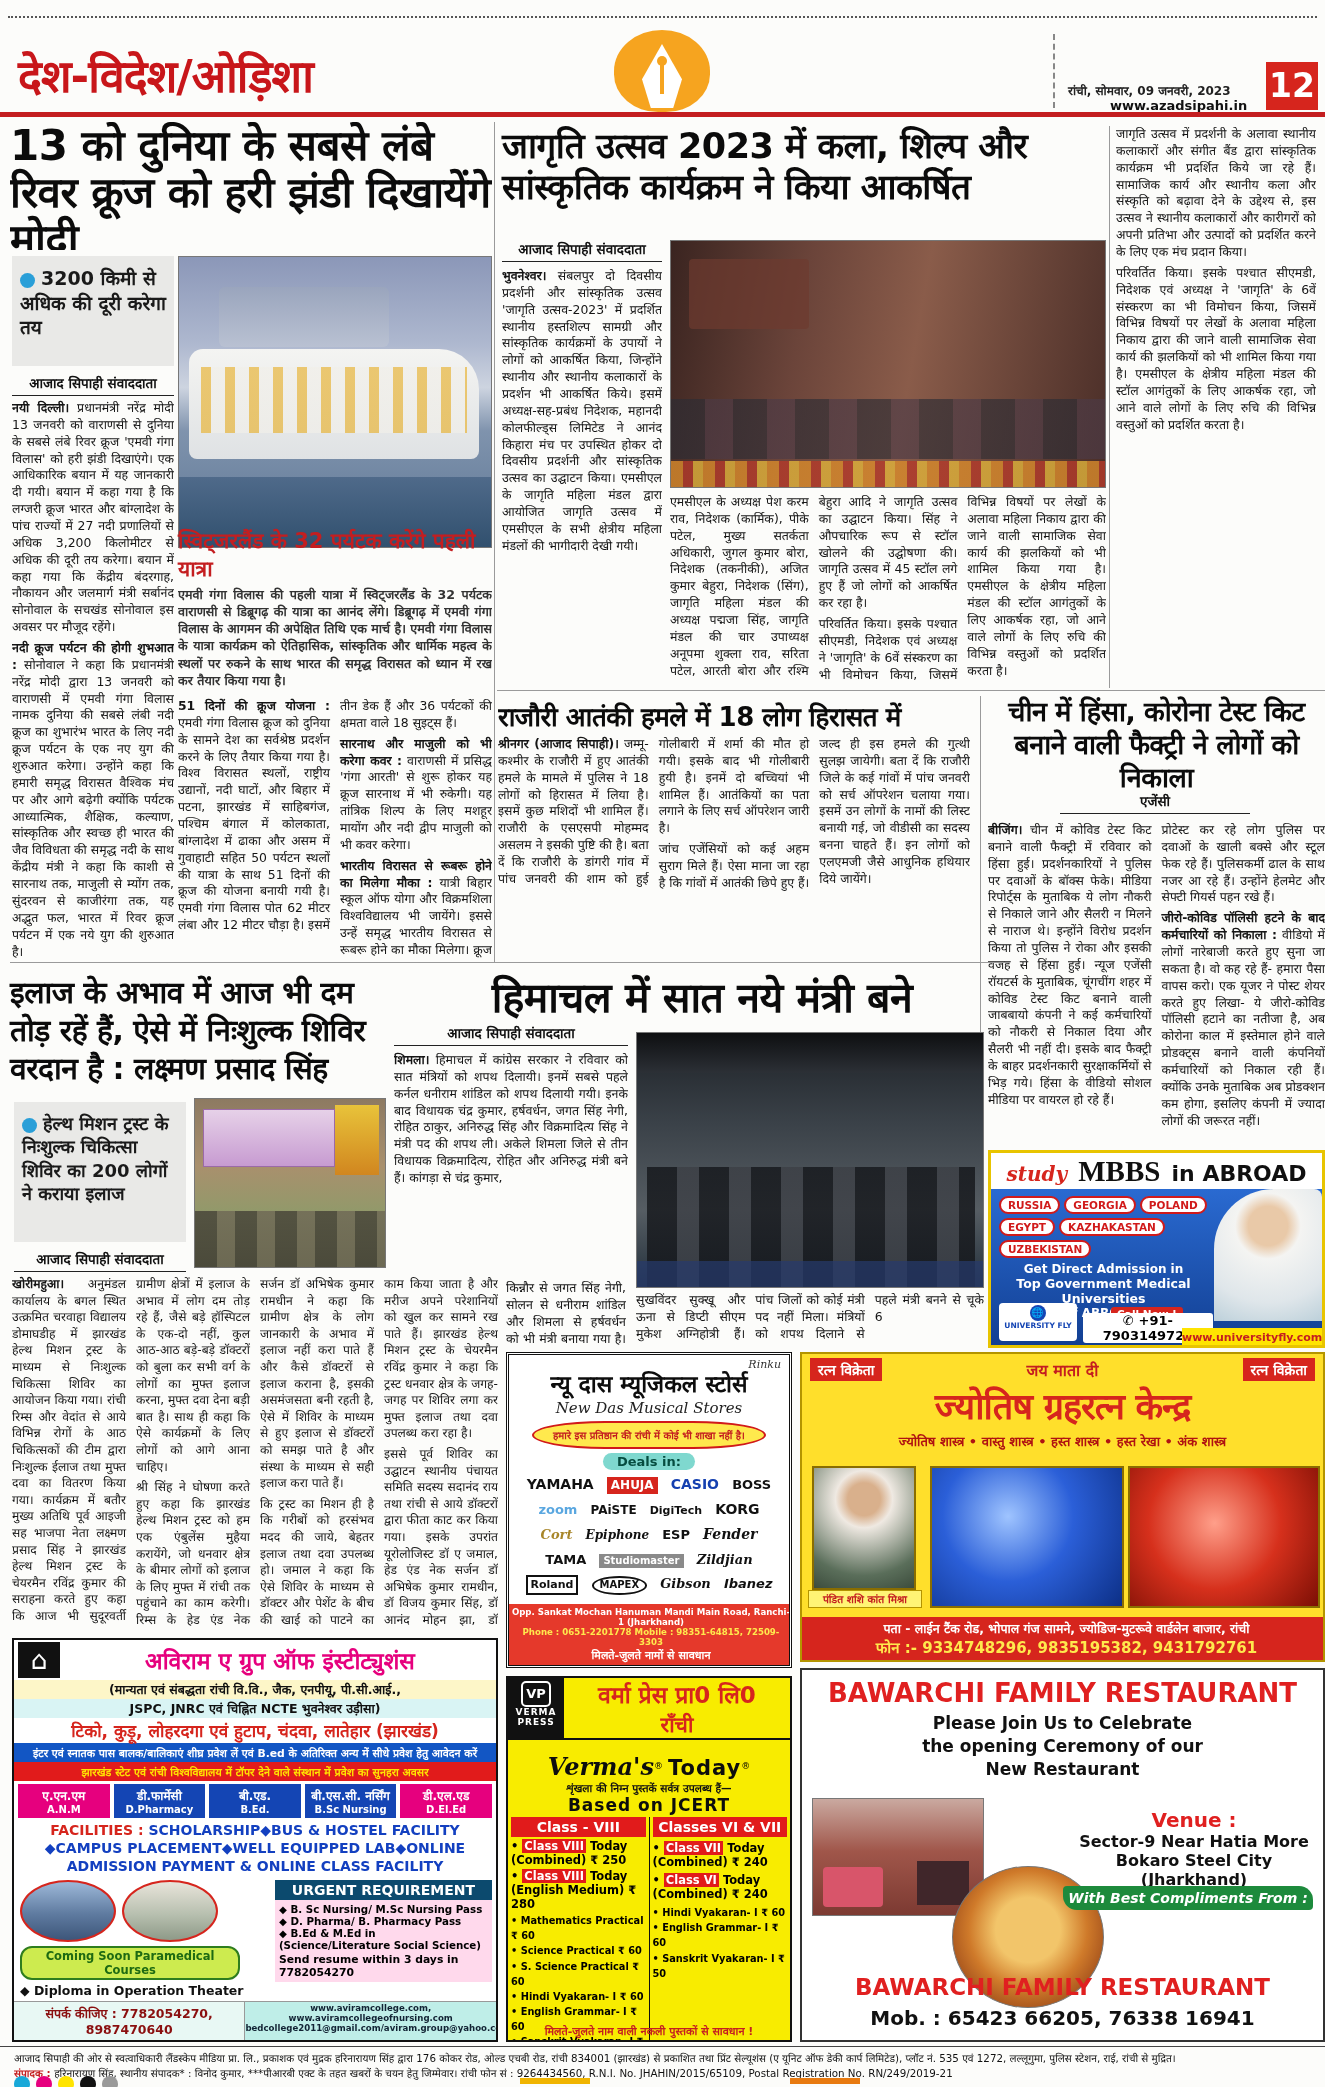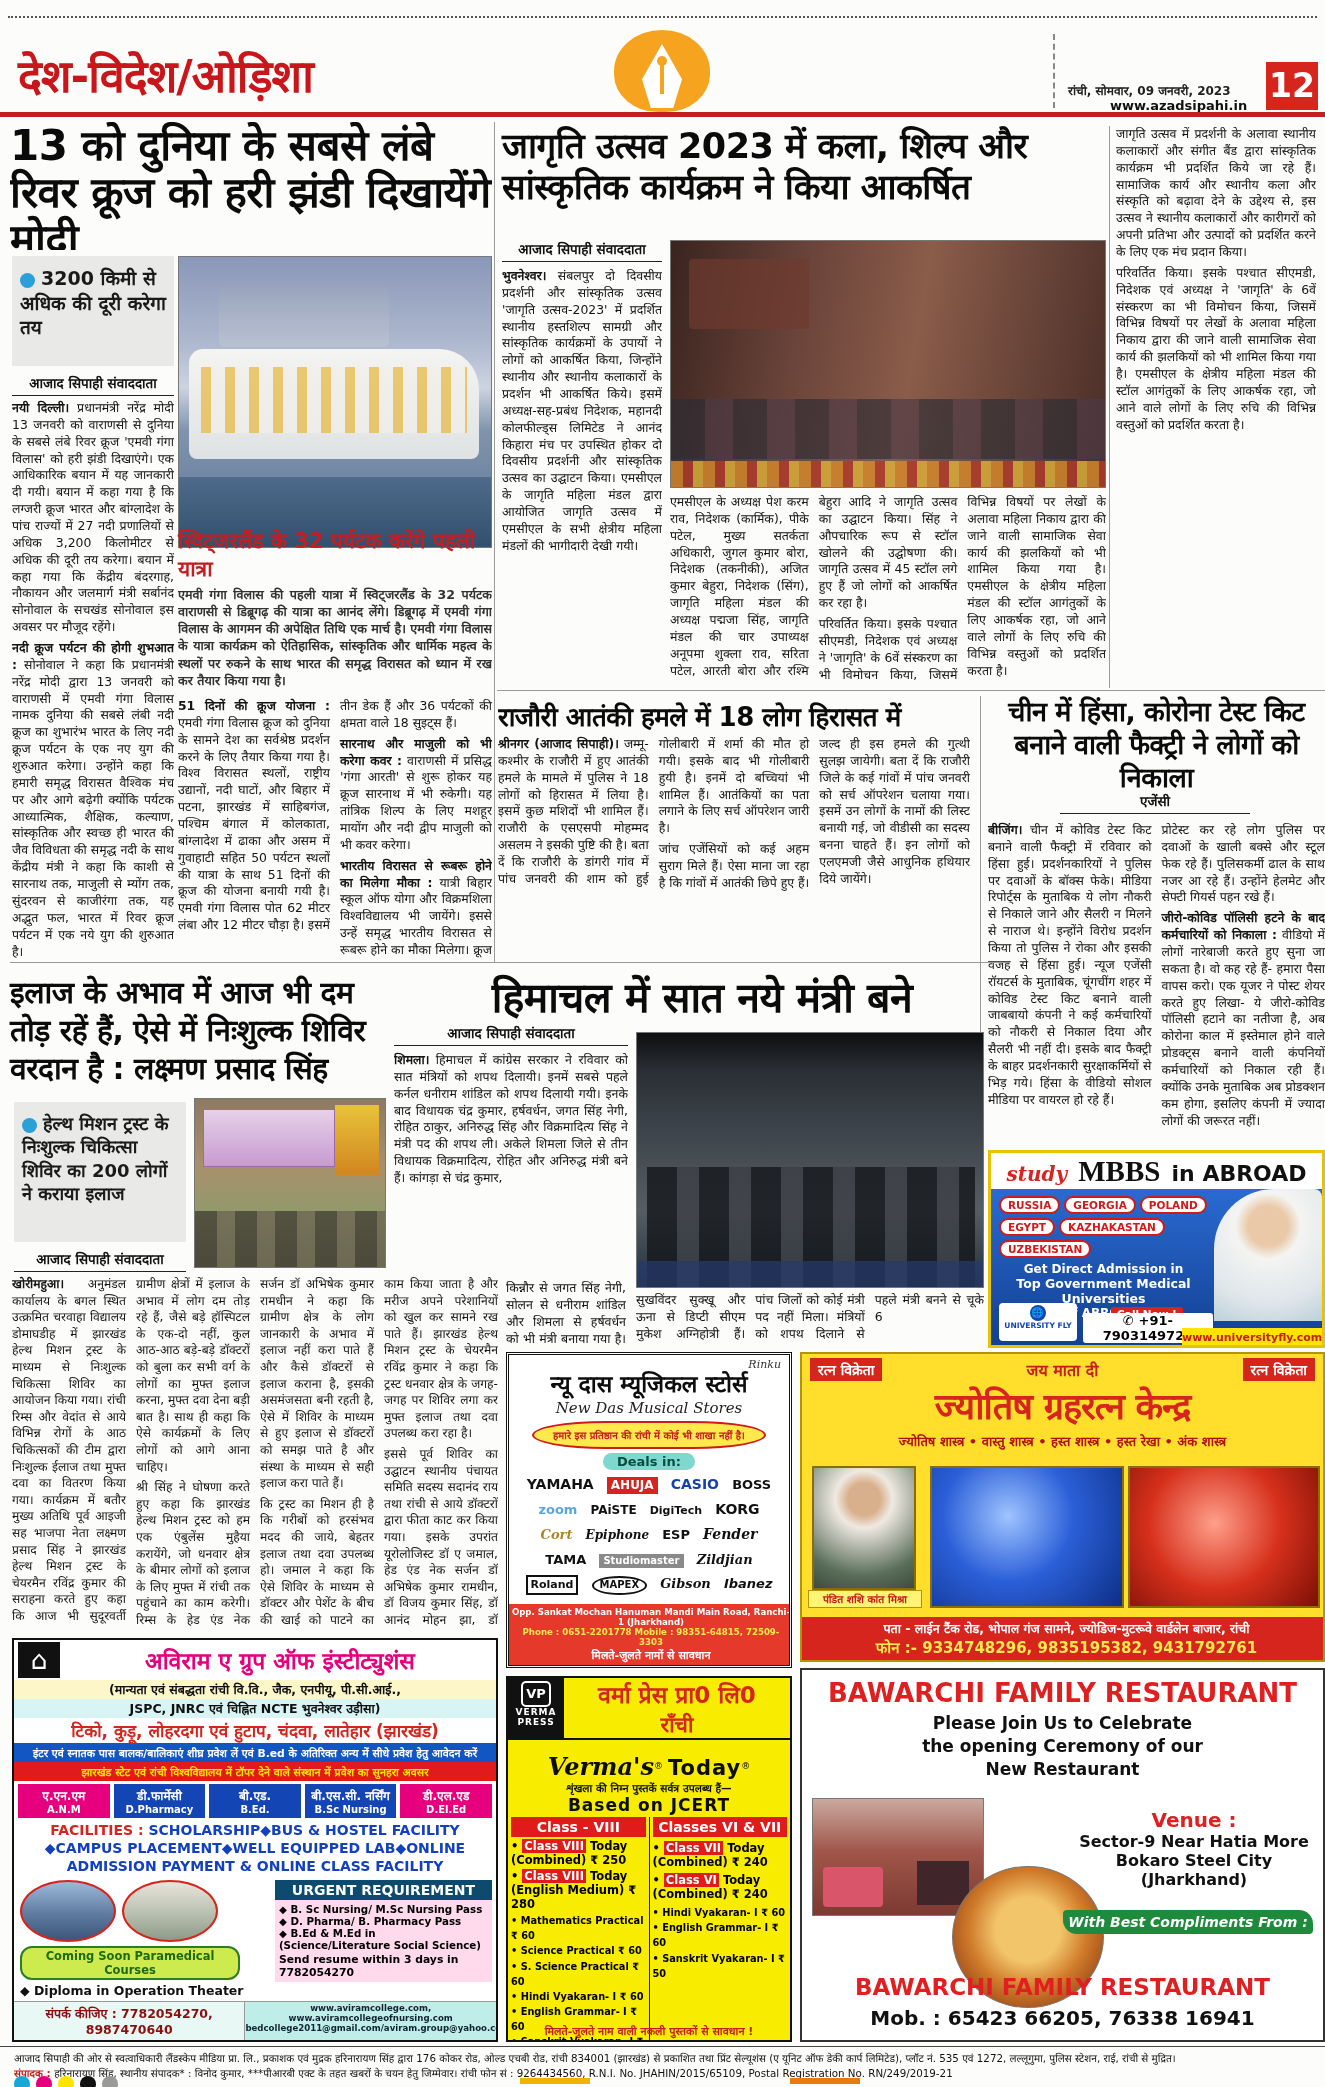--- a/index.html
+++ b/index.html
@@ -362,21 +362,21 @@
     <div style="position:absolute;left:10px;top:128px;width:170px;height:116px;border:1px solid #777;background:linear-gradient(#caa9a0 0%,#a0564a 45%,#7c3a32 100%);">
       <div style="position:absolute;left:10px;bottom:8px;width:60px;height:40px;background:#d8556a;border-radius:4px;"></div>
       <div style="position:absolute;right:14px;bottom:10px;width:52px;height:44px;background:#40262a;"></div>
     </div>
     <div style="position:absolute;left:150px;top:196px;width:150px;height:140px;border-radius:50%;border:1px solid #777;background:radial-gradient(circle at 50% 45%,#f2c56a 0 30%,#cf7a2a 55%,#9c4a1a 80%,#5e2a10 100%);"></div>
     <div style="position:absolute;right:14px;top:138px;width:230px;text-align:center;">
       <div style="color:#e02020;font-size:20px;font-weight:900;">Venue :</div>
       <div style="font-size:16px;font-weight:900;color:#111;">Sector-9 Near Hatia More</div>
       <div style="font-size:16px;font-weight:900;color:#111;">Bokaro Steel City (Jharkhand)</div>
     </div>
-    <div style="position:absolute;right:10px;top:240px;width:250px;background:#1d8a3c;color:#fff;font-size:14px;font-weight:900;font-style:italic;text-align:center;padding:4px 0;border-radius:4px 14px 4px 14px;">With Best Compliments From :</div>
+    <div style="position:absolute;right:10px;top:216px;width:250px;background:#1d8a3c;color:#fff;font-size:14px;font-weight:900;font-style:italic;text-align:center;padding:4px 0;border-radius:4px 14px 4px 14px;">With Best Compliments From :</div>
     <div style="position:absolute;left:0;bottom:40px;width:100%;text-align:center;color:#e02020;font-size:23px;font-weight:900;">BAWARCHI FAMILY RESTAURANT</div>
     <div style="position:absolute;left:0;bottom:10px;width:100%;text-align:center;color:#111;font-size:20px;font-weight:900;">Mob. : 65423 66205, 76338 16941</div>
   </div>
 
   <div class="abs hrule" style="left:0;top:2046px;width:1325px;border-top:1.5px solid #444;"></div>
   <div class="abs" style="left:14px;top:2051px;width:1300px;font-size:10.3px;color:#111;white-space:nowrap;overflow:hidden;">आजाद सिपाही की ओर से स्वत्वाधिकारी लैंडस्केप मीडिया प्रा. लि., प्रकाशक एवं मुद्रक हरिनारायण सिंह द्वारा 176 कोकर रोड, ओल्ड एचबी रोड, रांची 834001 (झारखंड) से प्रकाशित तथा प्रिंट सेल्यूशंस (ए यूनिट ऑफ डेकी कार्प लिमिटेड), प्लॉट नं. 535 एवं 1272, लल्लूगुमा, पुलिस स्टेशन, राई, रांची से मुद्रित।</div>
   <div class="abs" style="left:14px;top:2066px;width:1300px;font-size:10.3px;color:#111;white-space:nowrap;overflow:hidden;">
     <b style="color:#c41e20;">संपादक : </b><span>हरिनारायण सिंह, स्थानीय संपादक* : विनोद कुमार, ***पीआरबी एक्ट के तहत खबरों के चयन हेतु जिम्मेवार। रांची फोन सं : 9264434560, R.N.I. No. JHAHIN/2015/65109, Postal Registration No. RN/249/2019-21</span>
   </div>
   <div class="abs" style="left:14px;top:2076px;">

